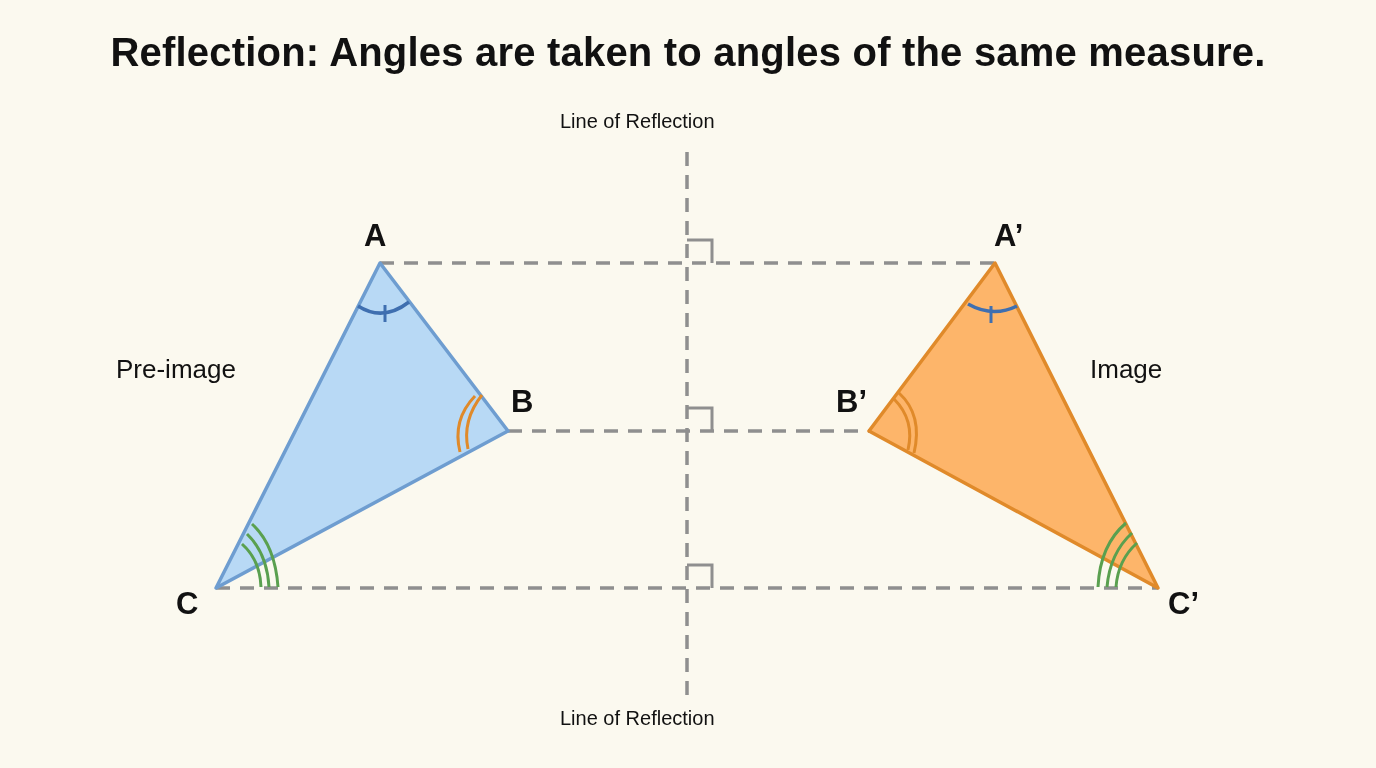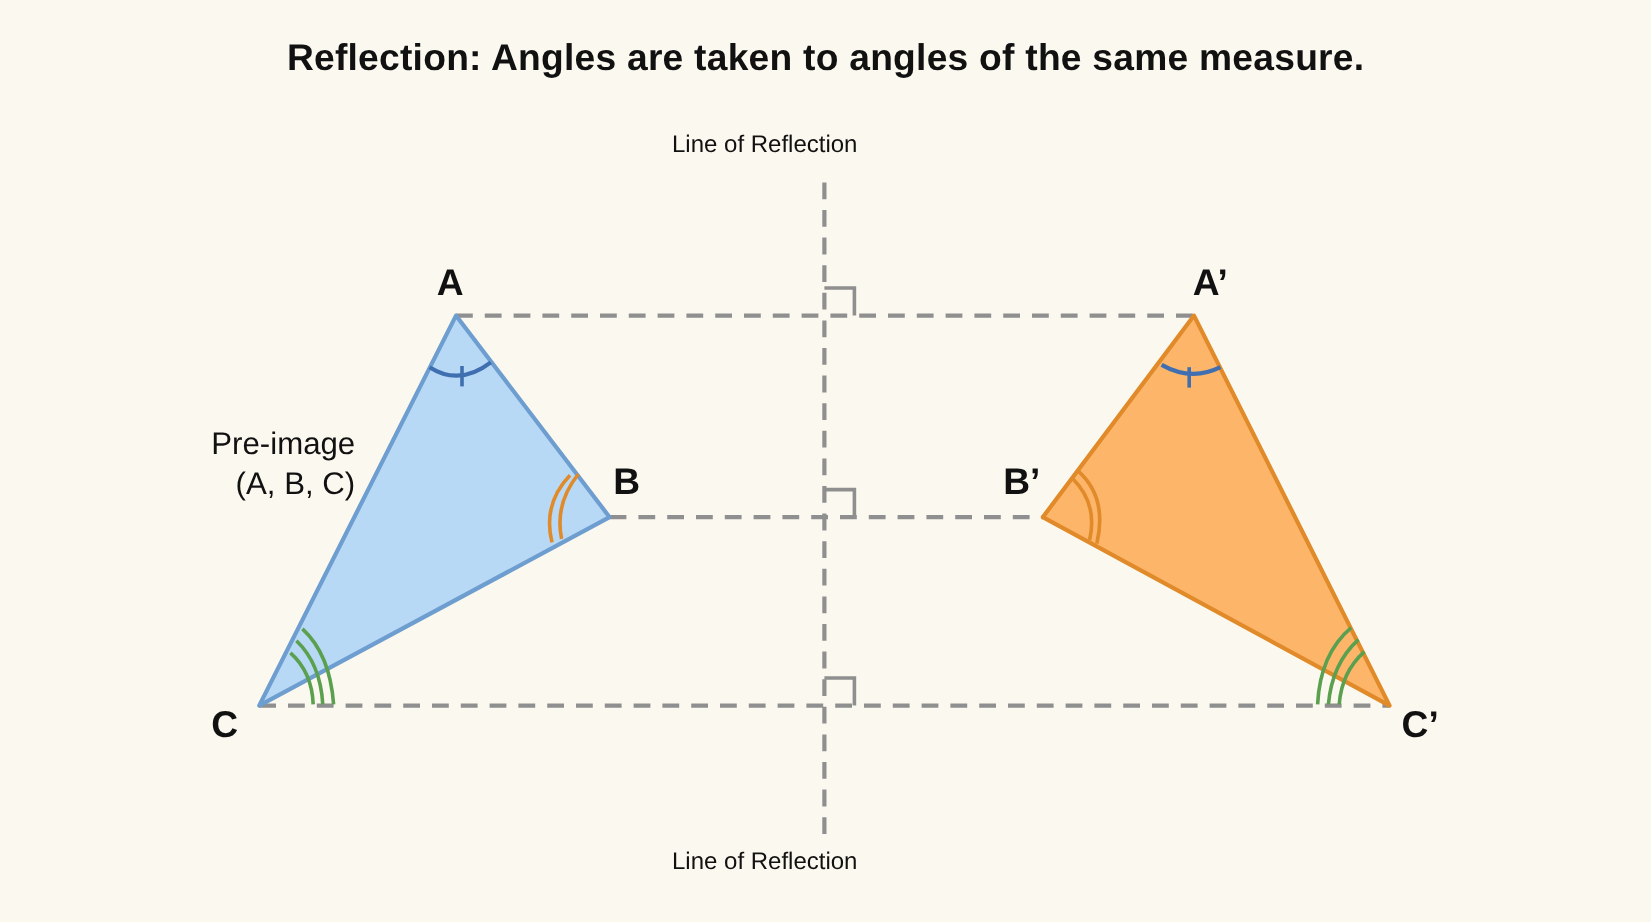--- a/index.html
+++ b/index.html
@@ -5,25 +5,25 @@
     html, body { margin: 0; padding: 0; }
     body {
       width: 1376px; height: 768px; overflow: hidden;
       background: #fbf9ef;
       font-family: "Liberation Sans", "DejaVu Sans", sans-serif;
       color: #111;
       position: relative;
     }
     .title {
       position: absolute; left: 0; right: 0; top: 30px;
-      text-align: center; font-size: 31px; font-weight: 600; letter-spacing: 0.2px;
+      text-align: center; font-size: 40px; font-weight: 600; letter-spacing: 0.2px;
     }
     svg { position: absolute; left: 0; top: 0; }
     .lbl { position: absolute; font-weight: 700; font-size: 31px; }
-    .mid { position: absolute; font-size: 26px; text-align: right; line-height: 34px; font-weight: 500; }
+    .mid { position: absolute; font-size: 26px; text-align: left; line-height: 34px; font-weight: 500; }
     .lor { position: absolute; font-size: 20px; font-weight: 500; }
   </style>
 </head>
 <body>
 
 <div class="title">Reflection: Angles are taken to angles of the same measure.</div>
 
 <svg width="1376" height="768" viewBox="0 0 1376 768">
 
   <line x1="687" y1="152" x2="687" y2="700" stroke="#8f8f8f" stroke-width="3.5" stroke-dasharray="14 9"></line>
@@ -67,16 +67,16 @@
 <div class="lbl" style="left:364px; top:218px;">A</div>
 <div class="lbl" style="left:511px; top:384px;">B</div>
 <div class="lbl" style="left:176px; top:586px;">C</div>
 
 <div class="lbl" style="left:994px; top:218px;">A’</div>
 <div class="lbl" style="left:836px; top:384px;">B’</div>
 <div class="lbl" style="left:1168px; top:586px;">C’</div>
 
 <div class="mid" style="left:116px; top:352px; width:180px;">
   <div>Pre-image</div>
-  <div>(A, B, C)</div>
 </div>
 <div class="mid" style="left:1090px; top:352px; width:180px;">
+  <div>Image</div>
 </div>
 
 </body></html>

